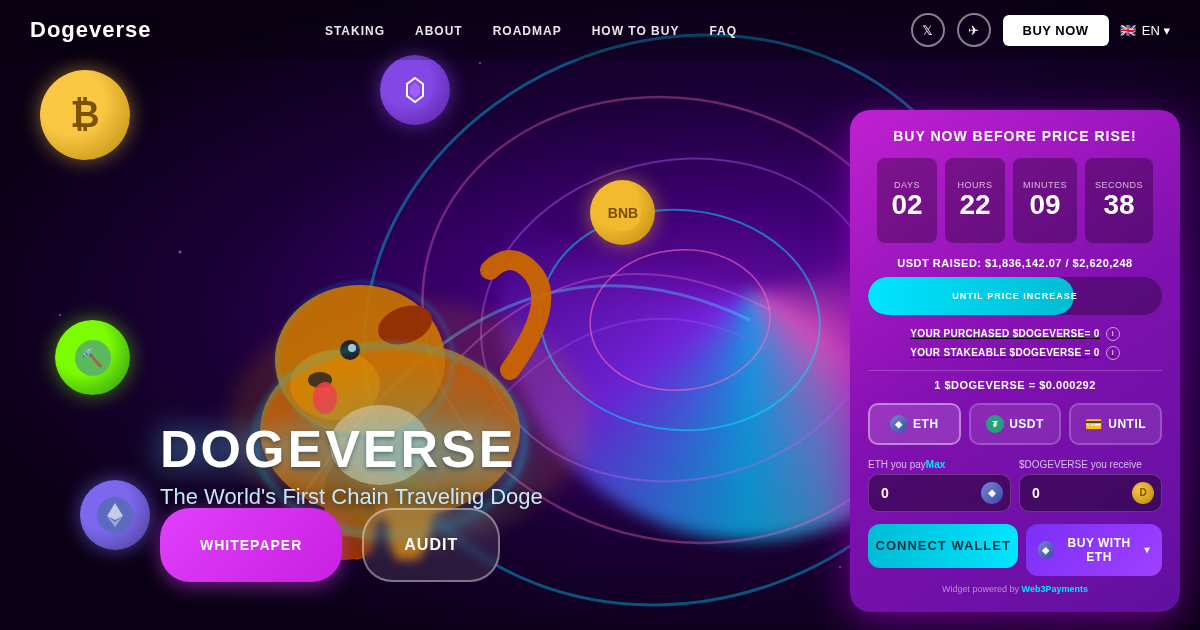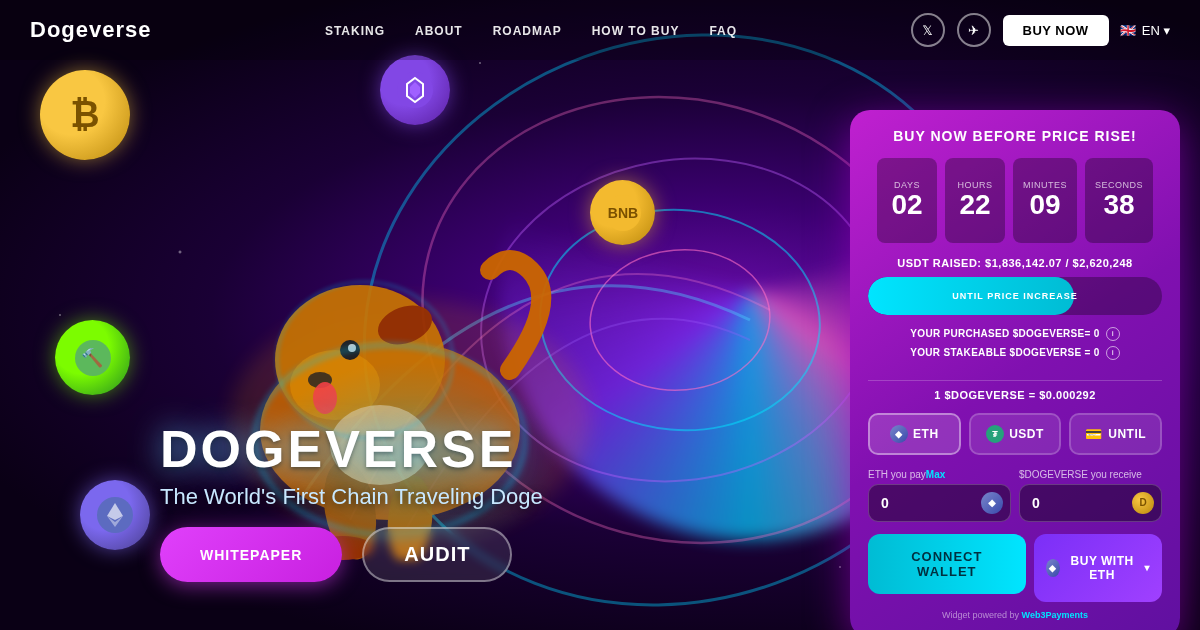--- a/index.html
+++ b/index.html
@@ -253,24 +253,24 @@
       font-size: 14px;
       cursor: pointer;
       letter-spacing: 1px;
       box-shadow: 0 4px 20px rgba(224,64,251,0.5);
     }
 
     .btn-audit {
       background: rgba(255,255,255,0.1);
       color: white;
       border: 2px solid rgba(255,255,255,0.4);
-      padding: 14px 40px;
+      padding: 26px 40px;
       border-radius: 30px;
       font-weight: 800;
-      font-size: 20px;
+      font-size: 16px;
       cursor: pointer;
       letter-spacing: 1px;
       backdrop-filter: blur(5px);
     }
 
     
     .buy-widget {
       position: absolute;
       top: 110px;
       right: 20px;
@@ -358,21 +358,22 @@
       justify-content: center;
       font-size: 9px;
       font-weight: 700;
       color: white;
       letter-spacing: 1px;
       text-transform: uppercase;
     }
 
     
     .purchase-info {
-      margin-bottom: 20px;
+      margin-bottom: 10px;
+      text-decoration: underline;
     }
 
     .purchase-row {
       display: flex;
       align-items: center;
       justify-content: center;
       gap: 6px;
       color: white;
       font-size: 10px;
       font-weight: 600;
@@ -537,21 +538,21 @@
       color: #7a5200;
       font-weight: 900;
     }
 
     
     .connect-wallet-btn {
       width: 100%;
       background: linear-gradient(90deg, #00bcd4, #00e5ff);
       color: #003040;
       border: none;
-      padding: 15px;
+      padding: 7px;
       border-radius: 12px;
       font-weight: 800;
       font-size: 13px;
       cursor: pointer;
       letter-spacing: 1px;
       margin-bottom: 8px;
     }
 
     .buy-eth-btn {
       flex: 1;

